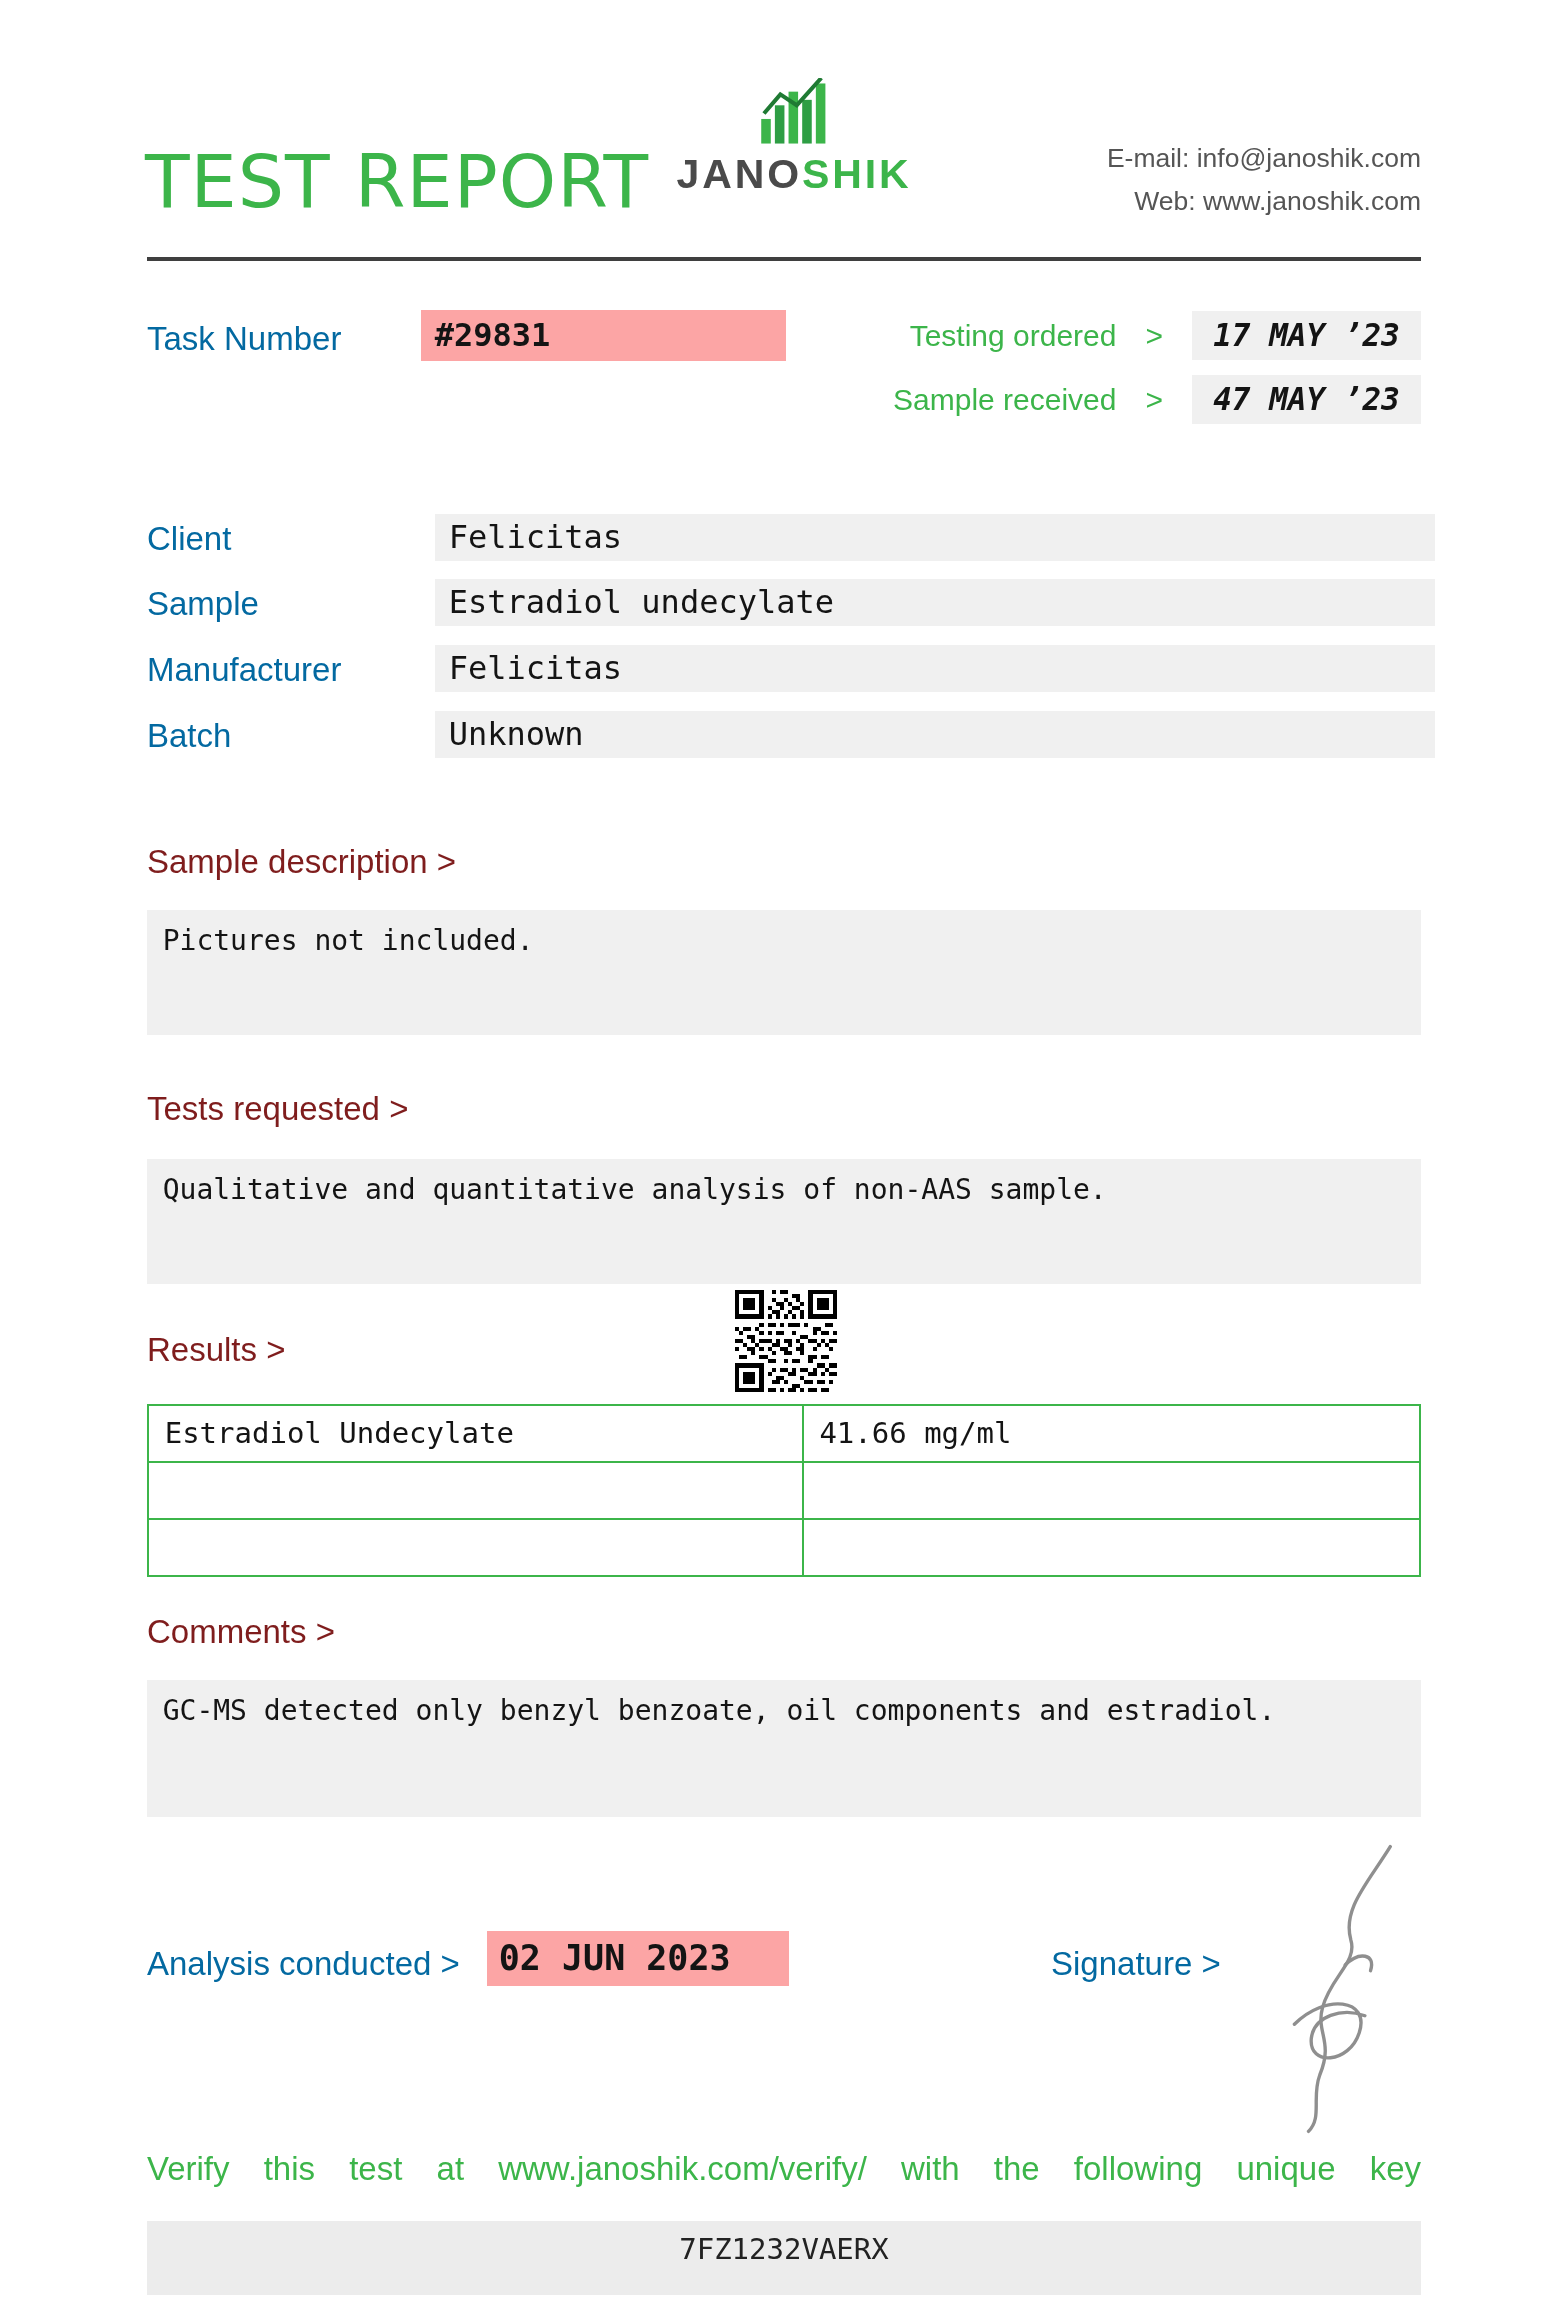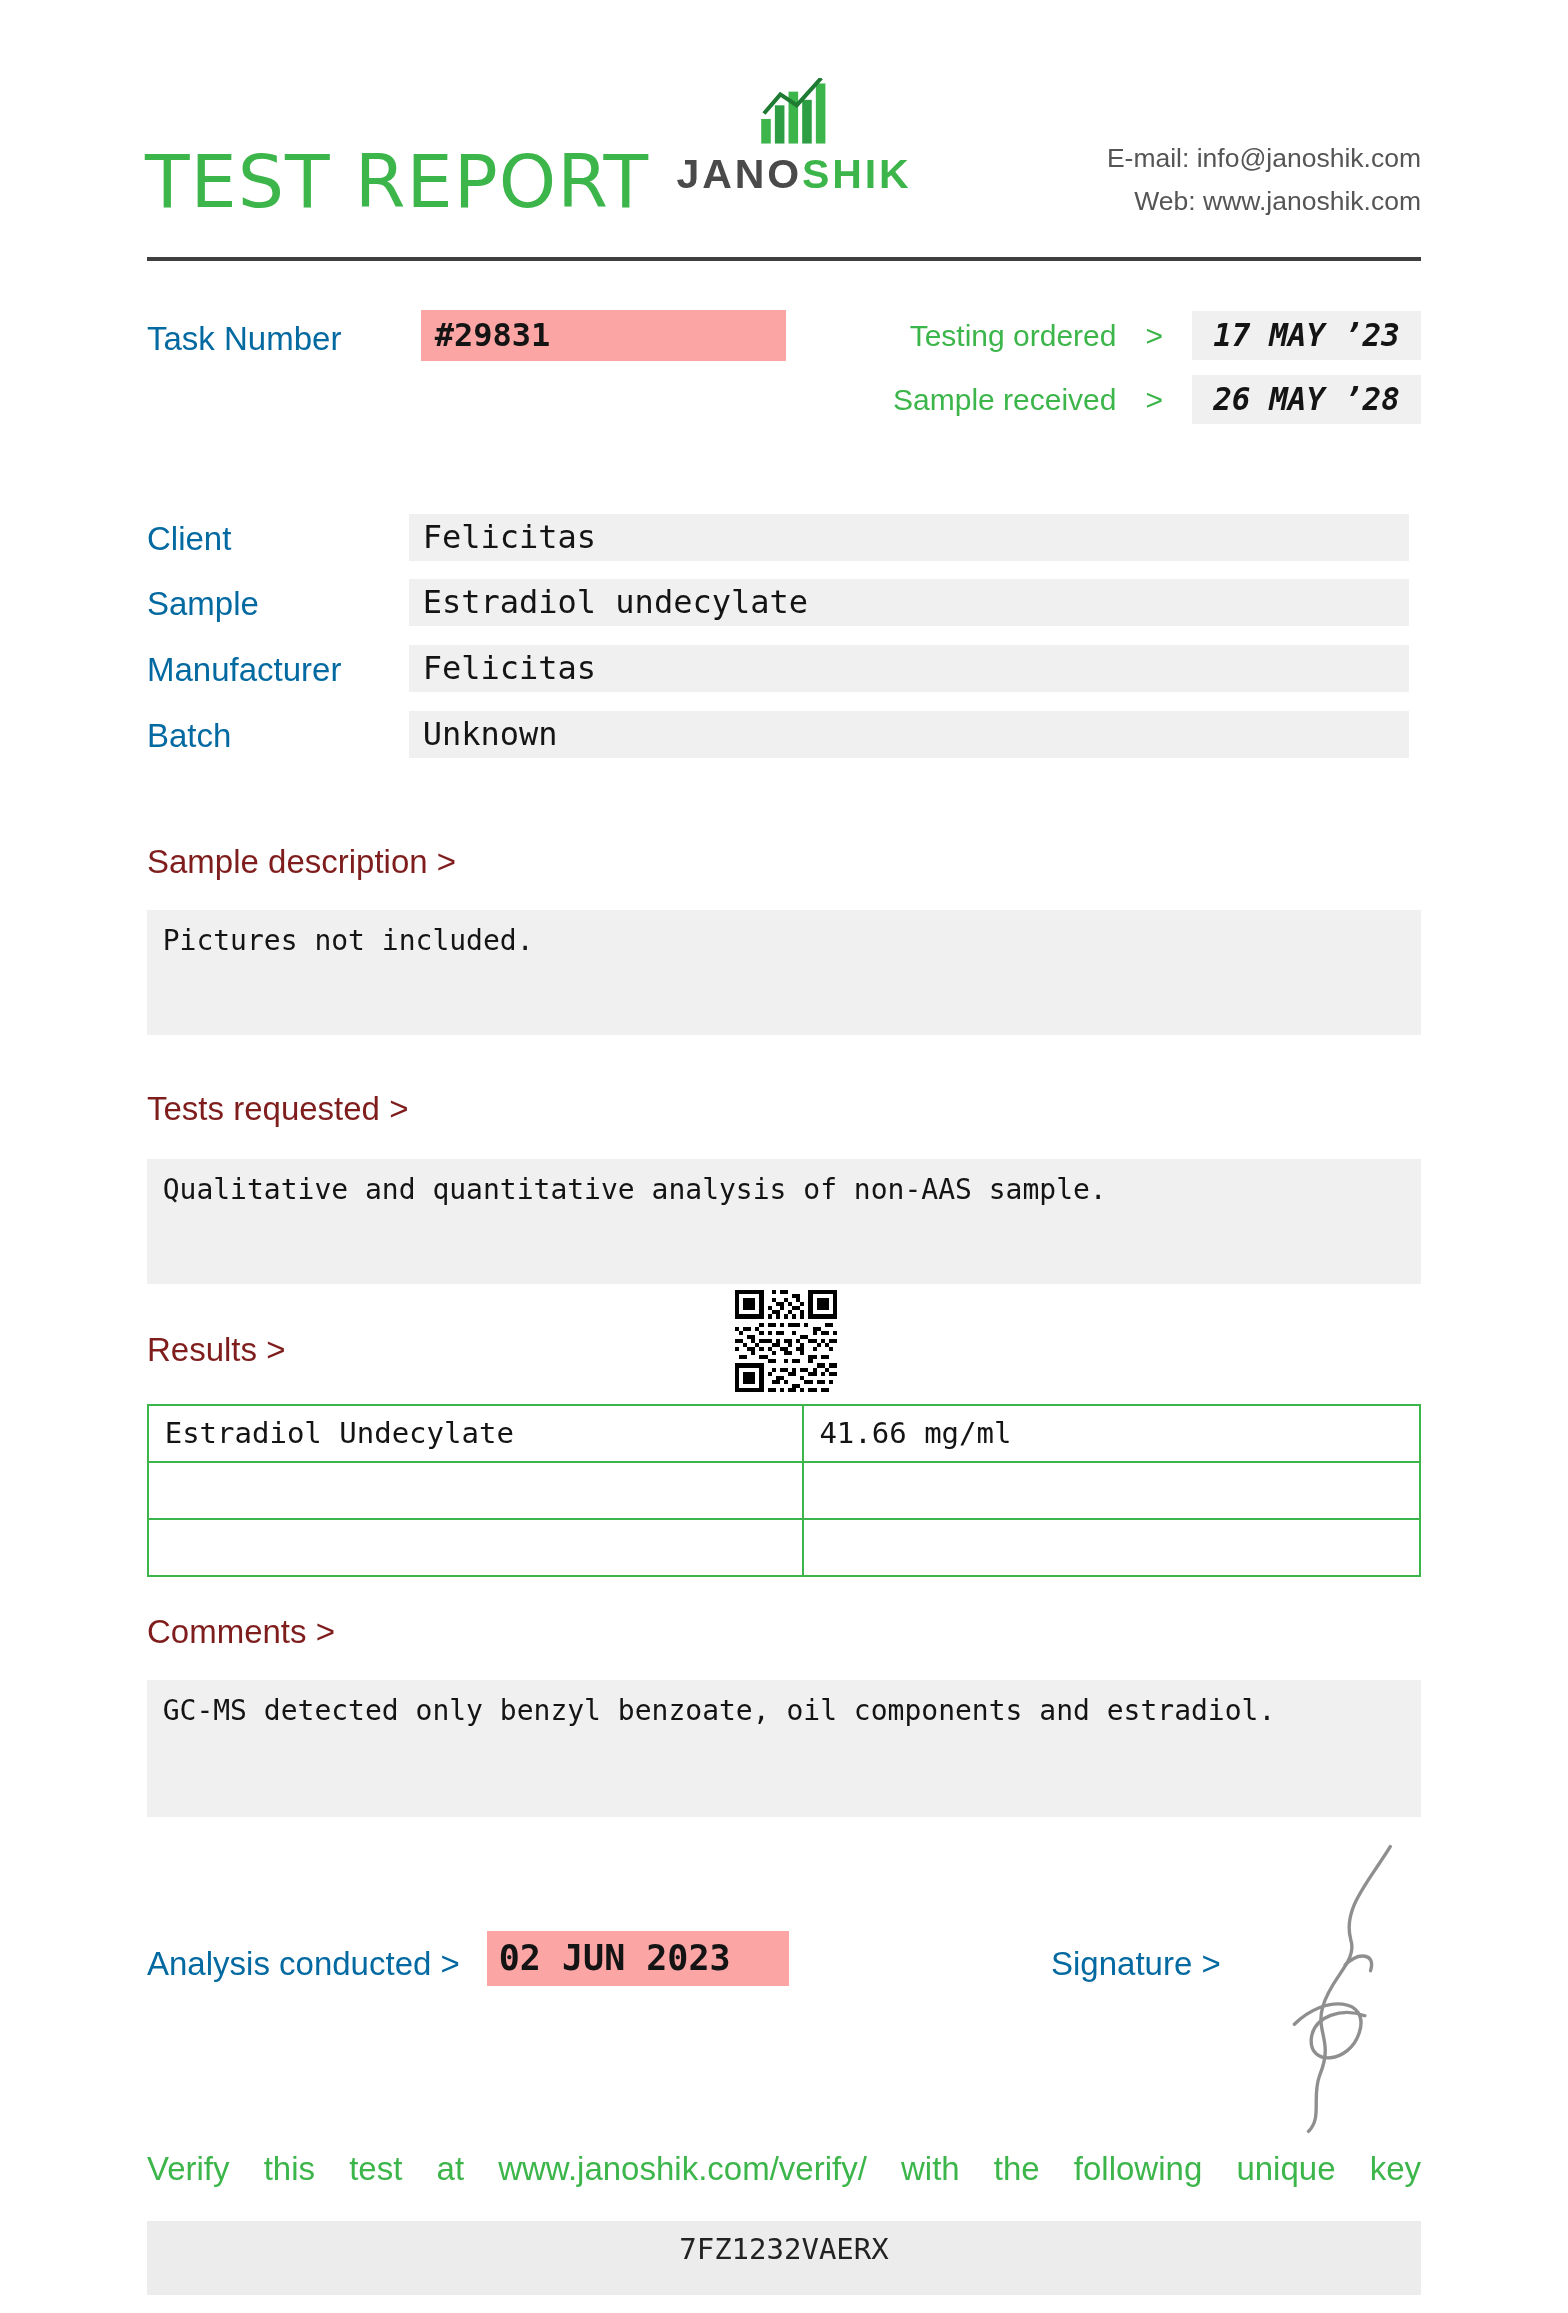--- a/index.html
+++ b/index.html
@@ -32,21 +32,21 @@
 
   .meta-row{left:882px;width:539px;height:51px;display:flex;align-items:center;
             justify-content:flex-end;gap:29px;}
   .meta-row .datebox{flex:0 0 229px;height:49px;background:#f0f0f0;font-style:italic;}
   .meta-row .datebox span{display:block;text-align:center;line-height:49px;font-size:31px;font-weight:bold;}
   .meta-row-1{top:310px;}
   .meta-row-2{top:374px;}
 
   .detail-row{left:147px;width:1274px;height:47px;}
   .detail-row .dlabel{position:absolute;left:0;top:5.9px;}
-  .detail-row .dbox{position:absolute;left:262px;top:0;width:1000px;height:47px;background:#f0f0f0;}
+  .detail-row .dbox{position:absolute;left:288px;top:0;width:1000px;height:47px;background:#f0f0f0;}
   .detail-row .dbox span{display:block;padding-left:13.7px;line-height:47px;font-size:32px;}
 
   .sec-heading{left:147px;font-size:33px;color:#7f1d1d;}
   .sec-box{left:147px;width:1274px;background:#f0f0f0;}
   .sec-box span{display:block;padding:11.8px 15.7px;font-size:28px;line-height:1.35;}
 
   
   .rtable{left:147px;top:1404px;width:1270px;border:2px solid #3cb54a;}
   .rrow{display:flex;height:55px;border-top:2px solid #3cb54a;}
   .rrow:first-child{border-top:none;}
@@ -102,21 +102,21 @@
     <span class="glabel-sm">&gt;</span>
     <div class="datebox">
       <span class="boxtext">17 MAY ’23</span>
     </div>
   </div>
 
   <div class="abs meta-row meta-row-2">
     <span class="glabel-sm">Sample received</span>
     <span class="glabel-sm">&gt;</span>
     <div class="datebox">
-      <span class="boxtext">26 MAY ’28</span>
+      <span class="boxtext">47 MAY ’23</span>
     </div>
   </div>
 
   <div class="abs detail-row" style="top:514px;">
     <span class="glabel dlabel">Client</span>
     <div class="graybox dbox">
       <span class="boxtext">Felicitas</span>
     </div>
   </div>
   <div class="abs detail-row" style="top:579px;">

